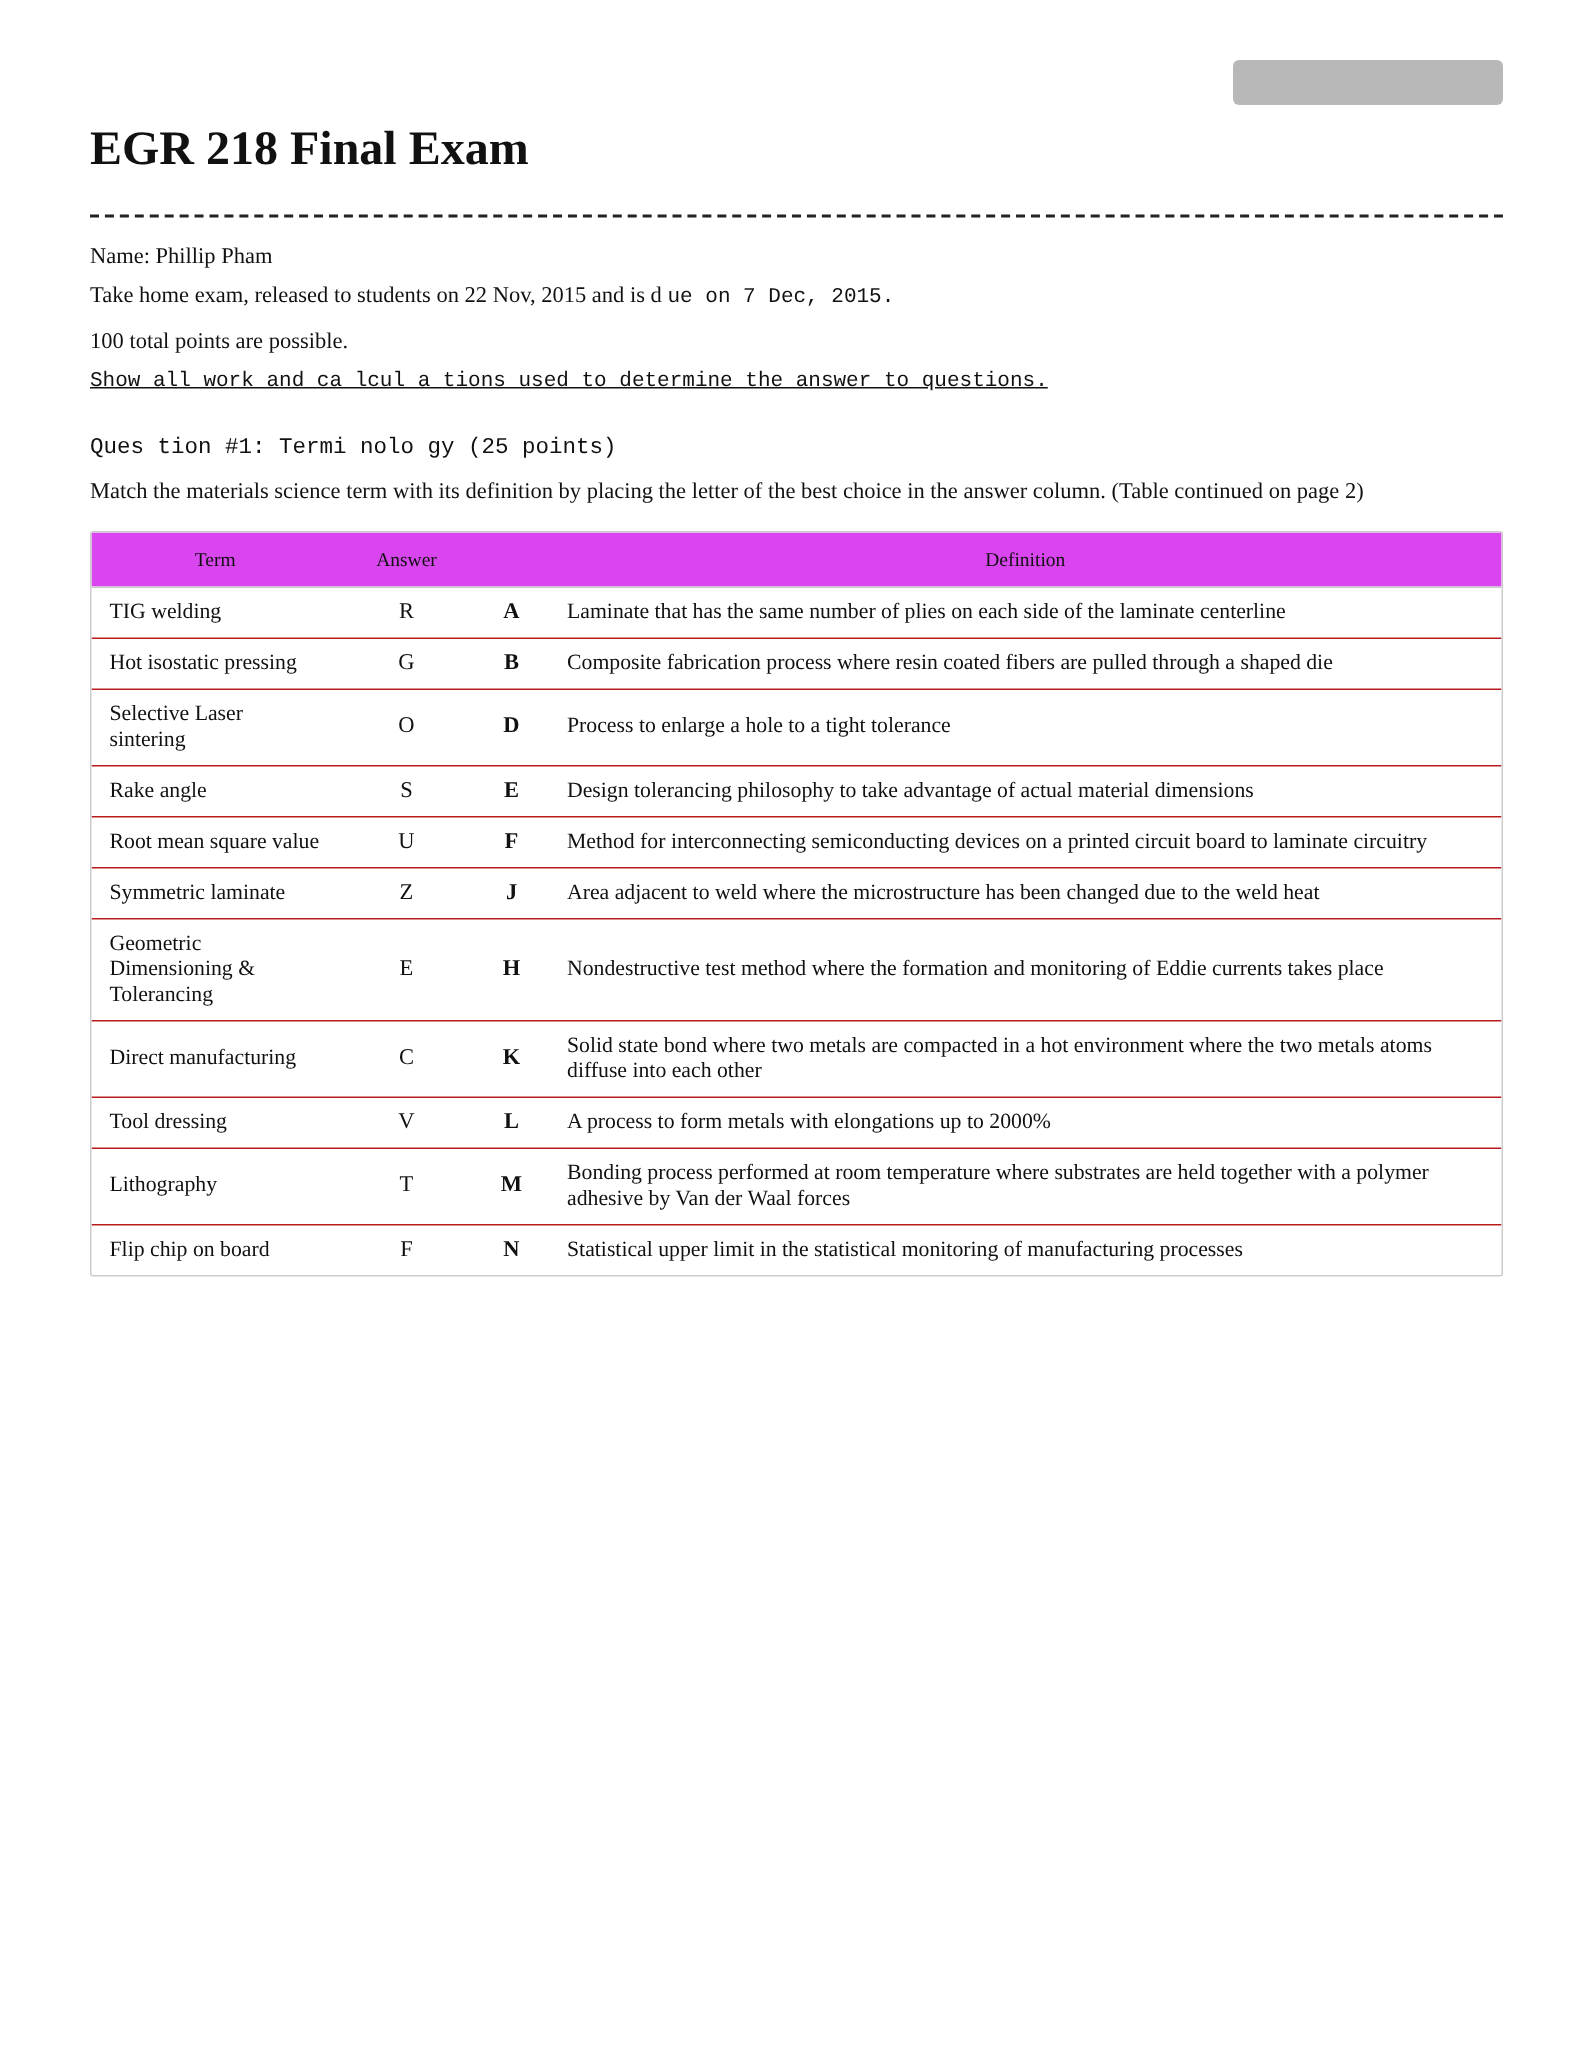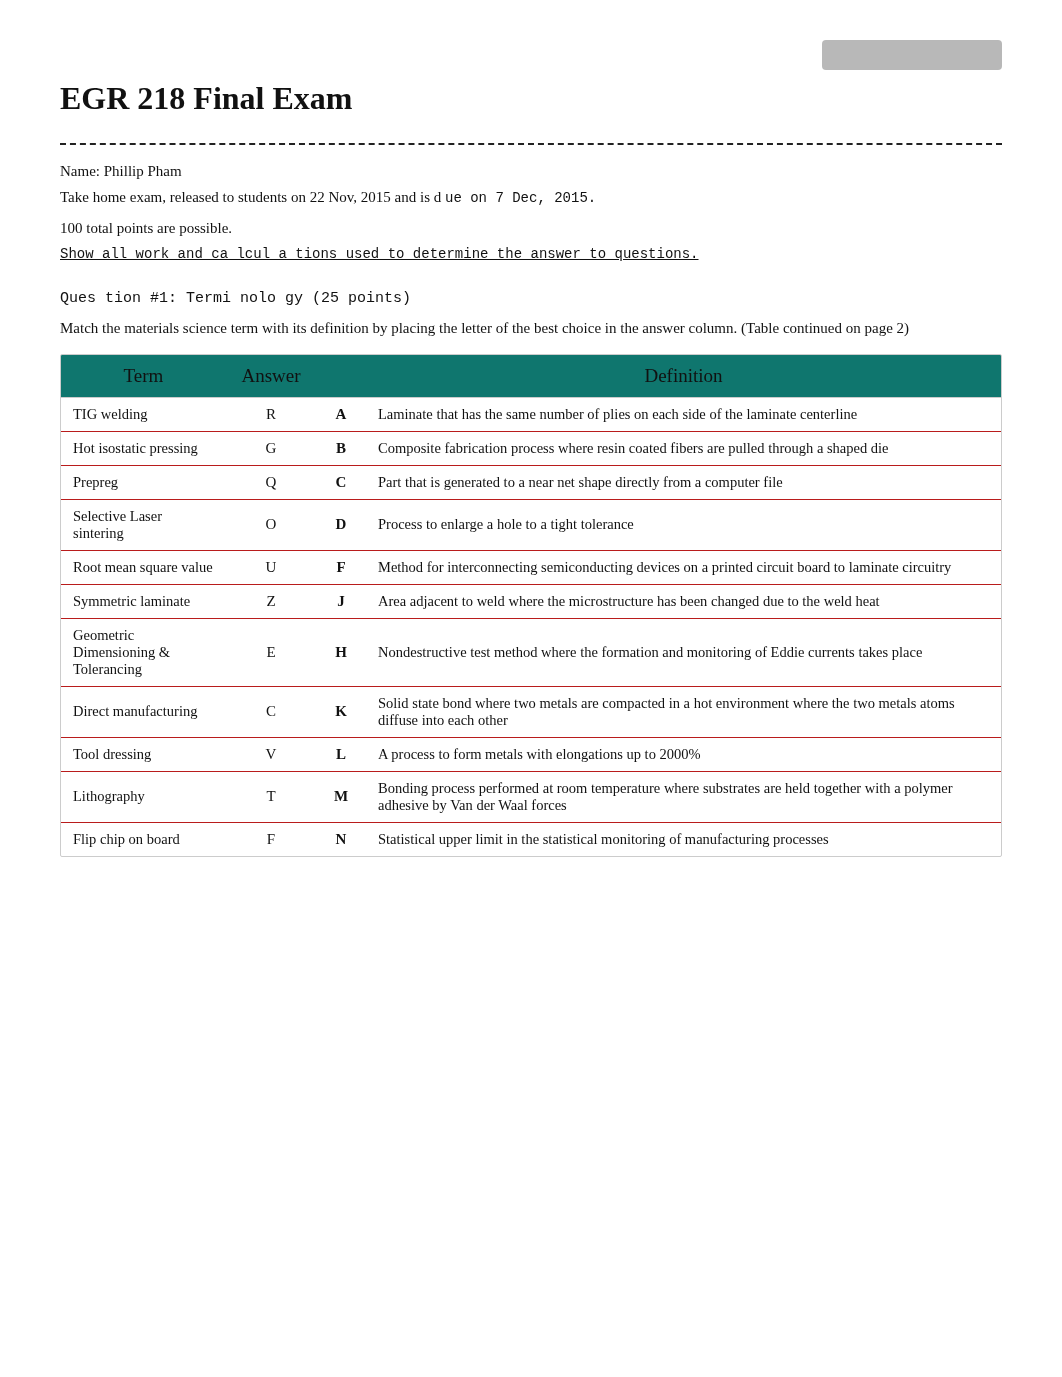--- a/index.html
+++ b/index.html
@@ -65,25 +65,25 @@
     .table-container {
       border: 1px solid #ccc;
       border-radius: 2px;
       overflow: hidden;
     }
     table {
       width: 100%;
       border-collapse: collapse;
     }
     thead tr th {
-      background: #0f766e;
+      background: #d946ef;
       border-bottom: 1px solid #ccc;
       padding: 10px 12px;
       font-weight: normal;
-      font-size: 19px;
+      font-size: 13px;
       text-align: left;
     }
     th.col-term { width: 165px; text-align: center; }
     th.col-answer { width: 90px; text-align: center; }
     th.col-sep { width: 50px; }
     th.col-def { text-align: center; }
 
     tbody tr { border-bottom: 1px solid #b91c1c; }
     tbody tr:last-child { border-bottom: none; }
 
@@ -148,32 +148,32 @@
           <td class="col-sep letter-cell">A</td>
           <td class="col-def">Laminate that has the same number of plies on each side of the laminate centerline</td>
         </tr>
         <tr>
           <td class="col-term">Hot isostatic pressing</td>
           <td class="col-answer">G</td>
           <td class="col-sep letter-cell">B</td>
           <td class="col-def">Composite fabrication process where resin coated fibers are pulled through a shaped die</td>
         </tr>
         <tr>
-          <td class="col-term">Prepreg</td>
-          <td class="col-answer">Q</td>
-          <td class="col-sep letter-cell">C</td>
-          <td class="col-def">Part that is generated to a near net shape directly from a computer file</td>
-        </tr>
-        <tr>
           <td class="col-term">Selective Laser sintering</td>
           <td class="col-answer">O</td>
           <td class="col-sep letter-cell">D</td>
           <td class="col-def">Process to enlarge a hole to a tight tolerance</td>
         </tr>
         <tr>
+          <td class="col-term">Rake angle</td>
+          <td class="col-answer">S</td>
+          <td class="col-sep letter-cell">E</td>
+          <td class="col-def">Design tolerancing philosophy to take advantage of actual material dimensions</td>
+        </tr>
+        <tr>
           <td class="col-term">Root mean square value</td>
           <td class="col-answer">U</td>
           <td class="col-sep letter-cell">F</td>
           <td class="col-def">Method for interconnecting semiconducting devices on a printed circuit board to laminate circuitry</td>
         </tr>
         <tr>
           <td class="col-term">Symmetric laminate</td>
           <td class="col-answer">Z</td>
           <td class="col-sep letter-cell">J</td>
           <td class="col-def">Area adjacent to weld where the microstructure has been changed due to the weld heat</td>

